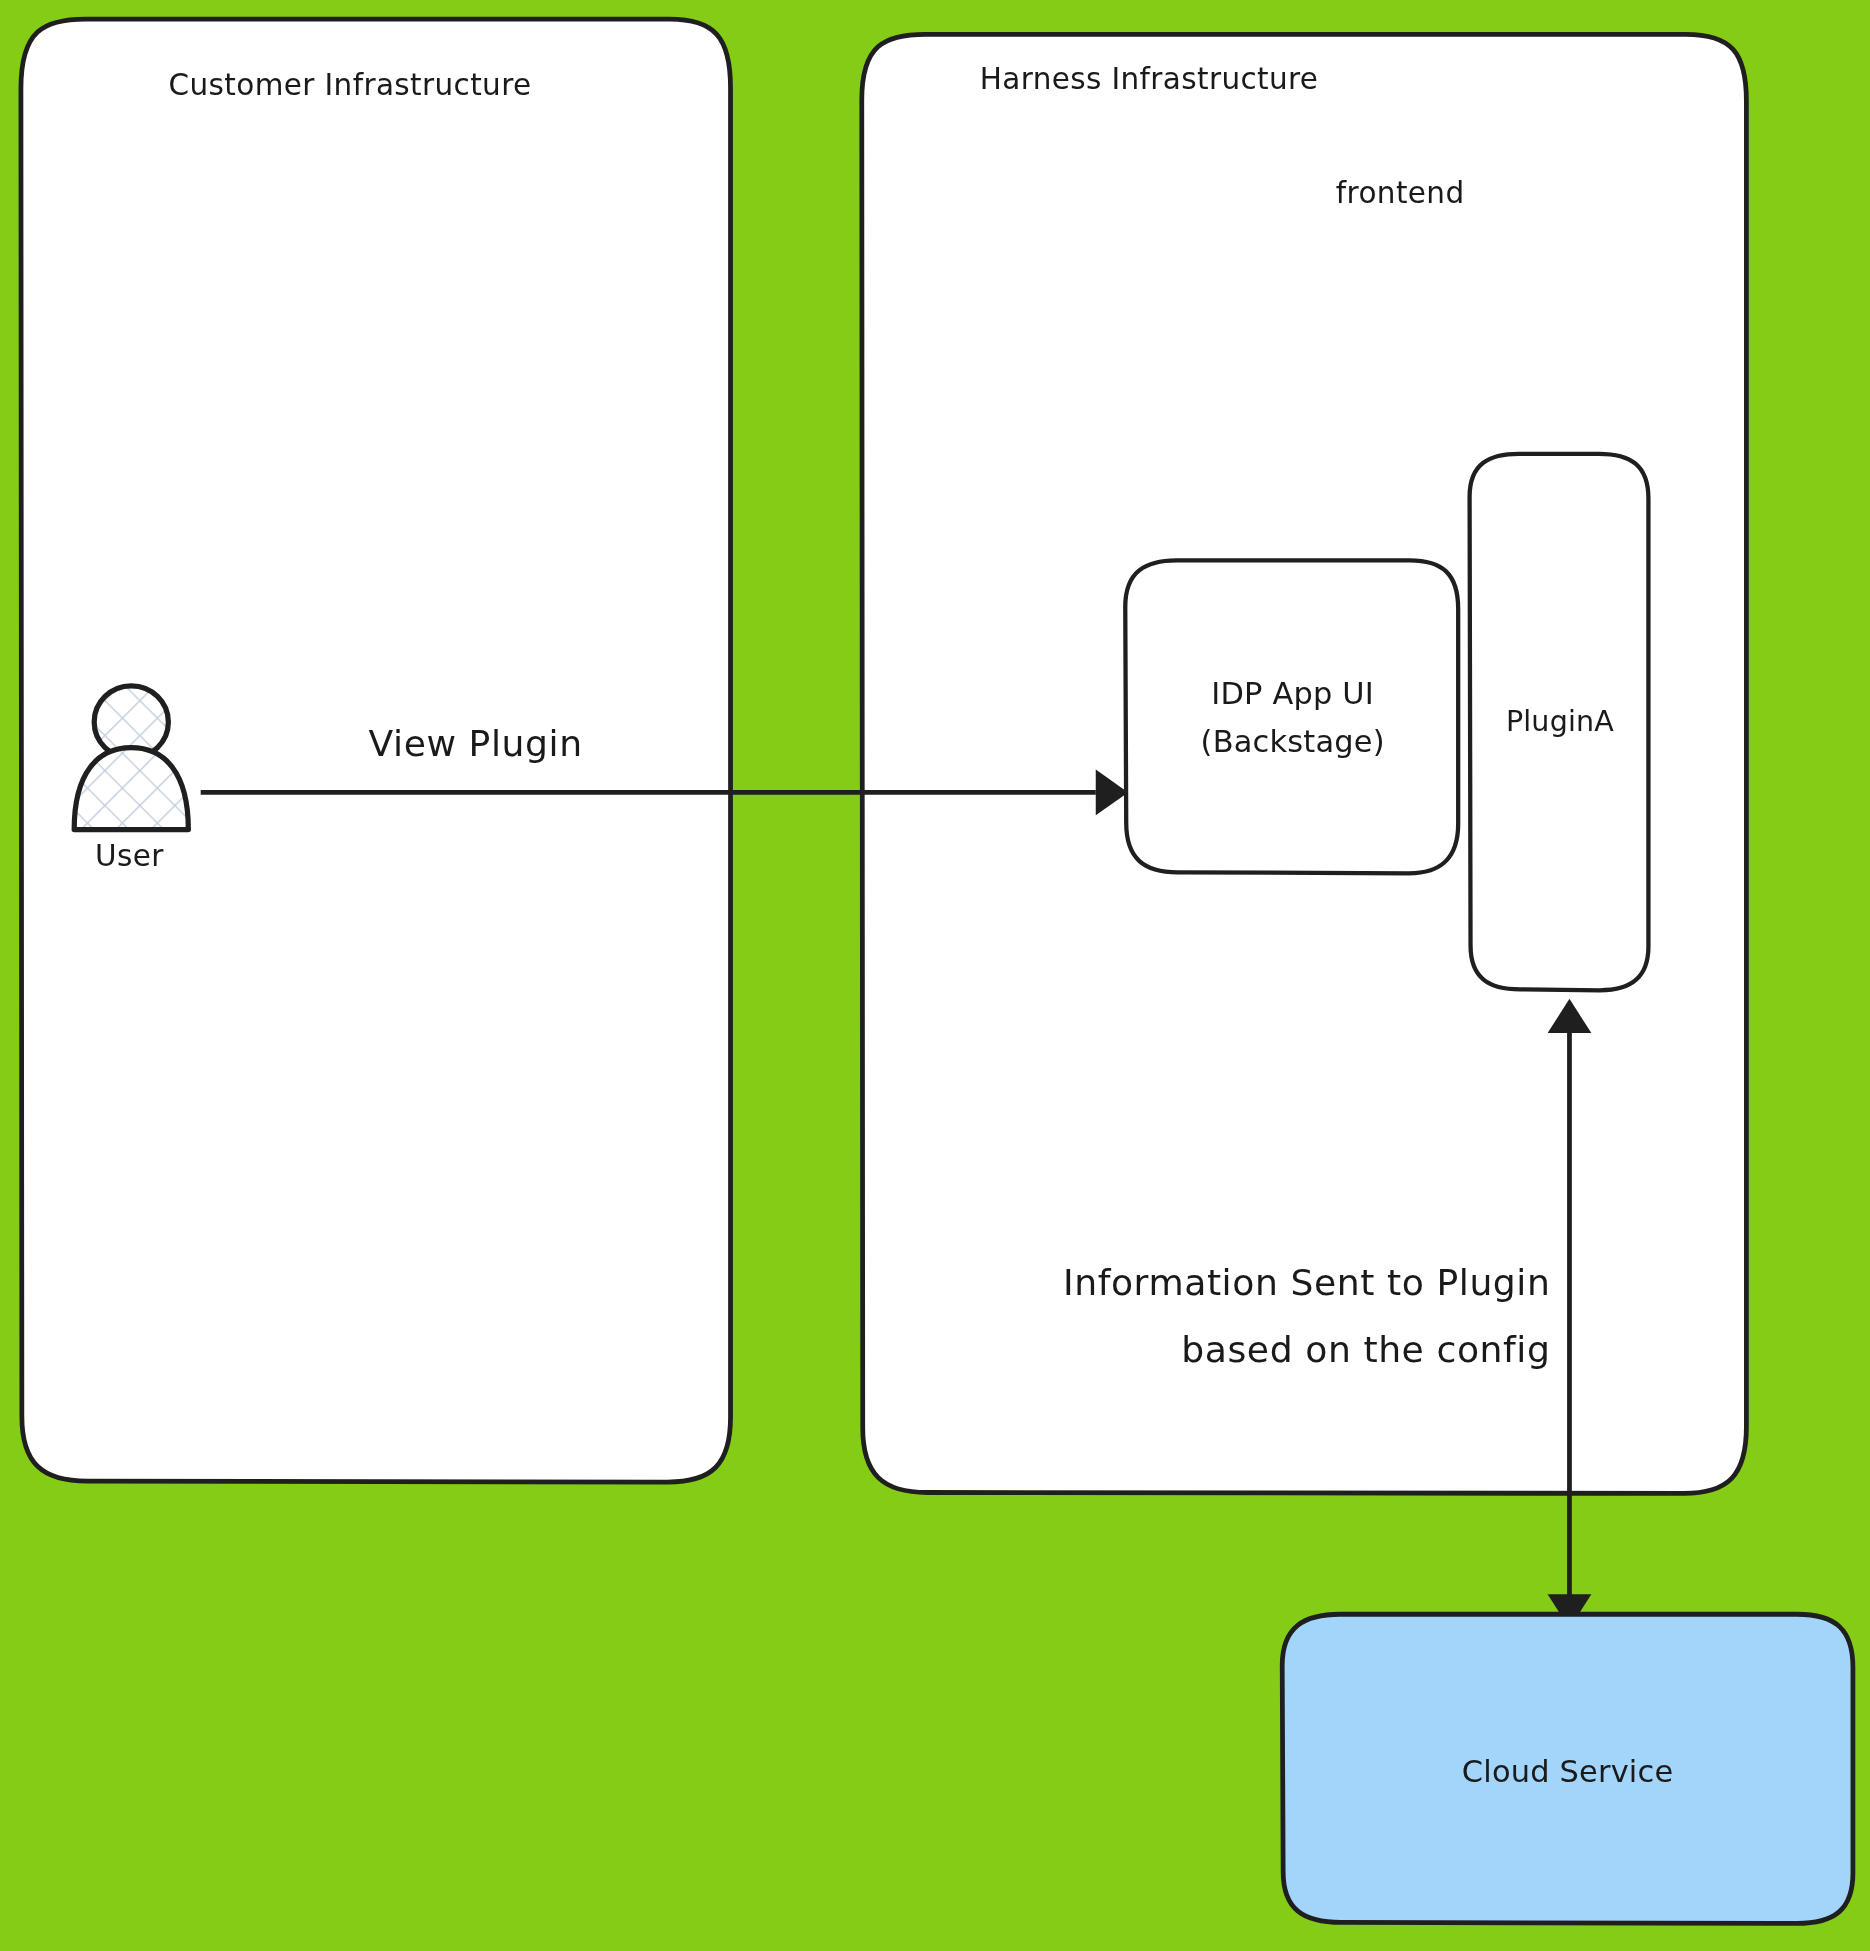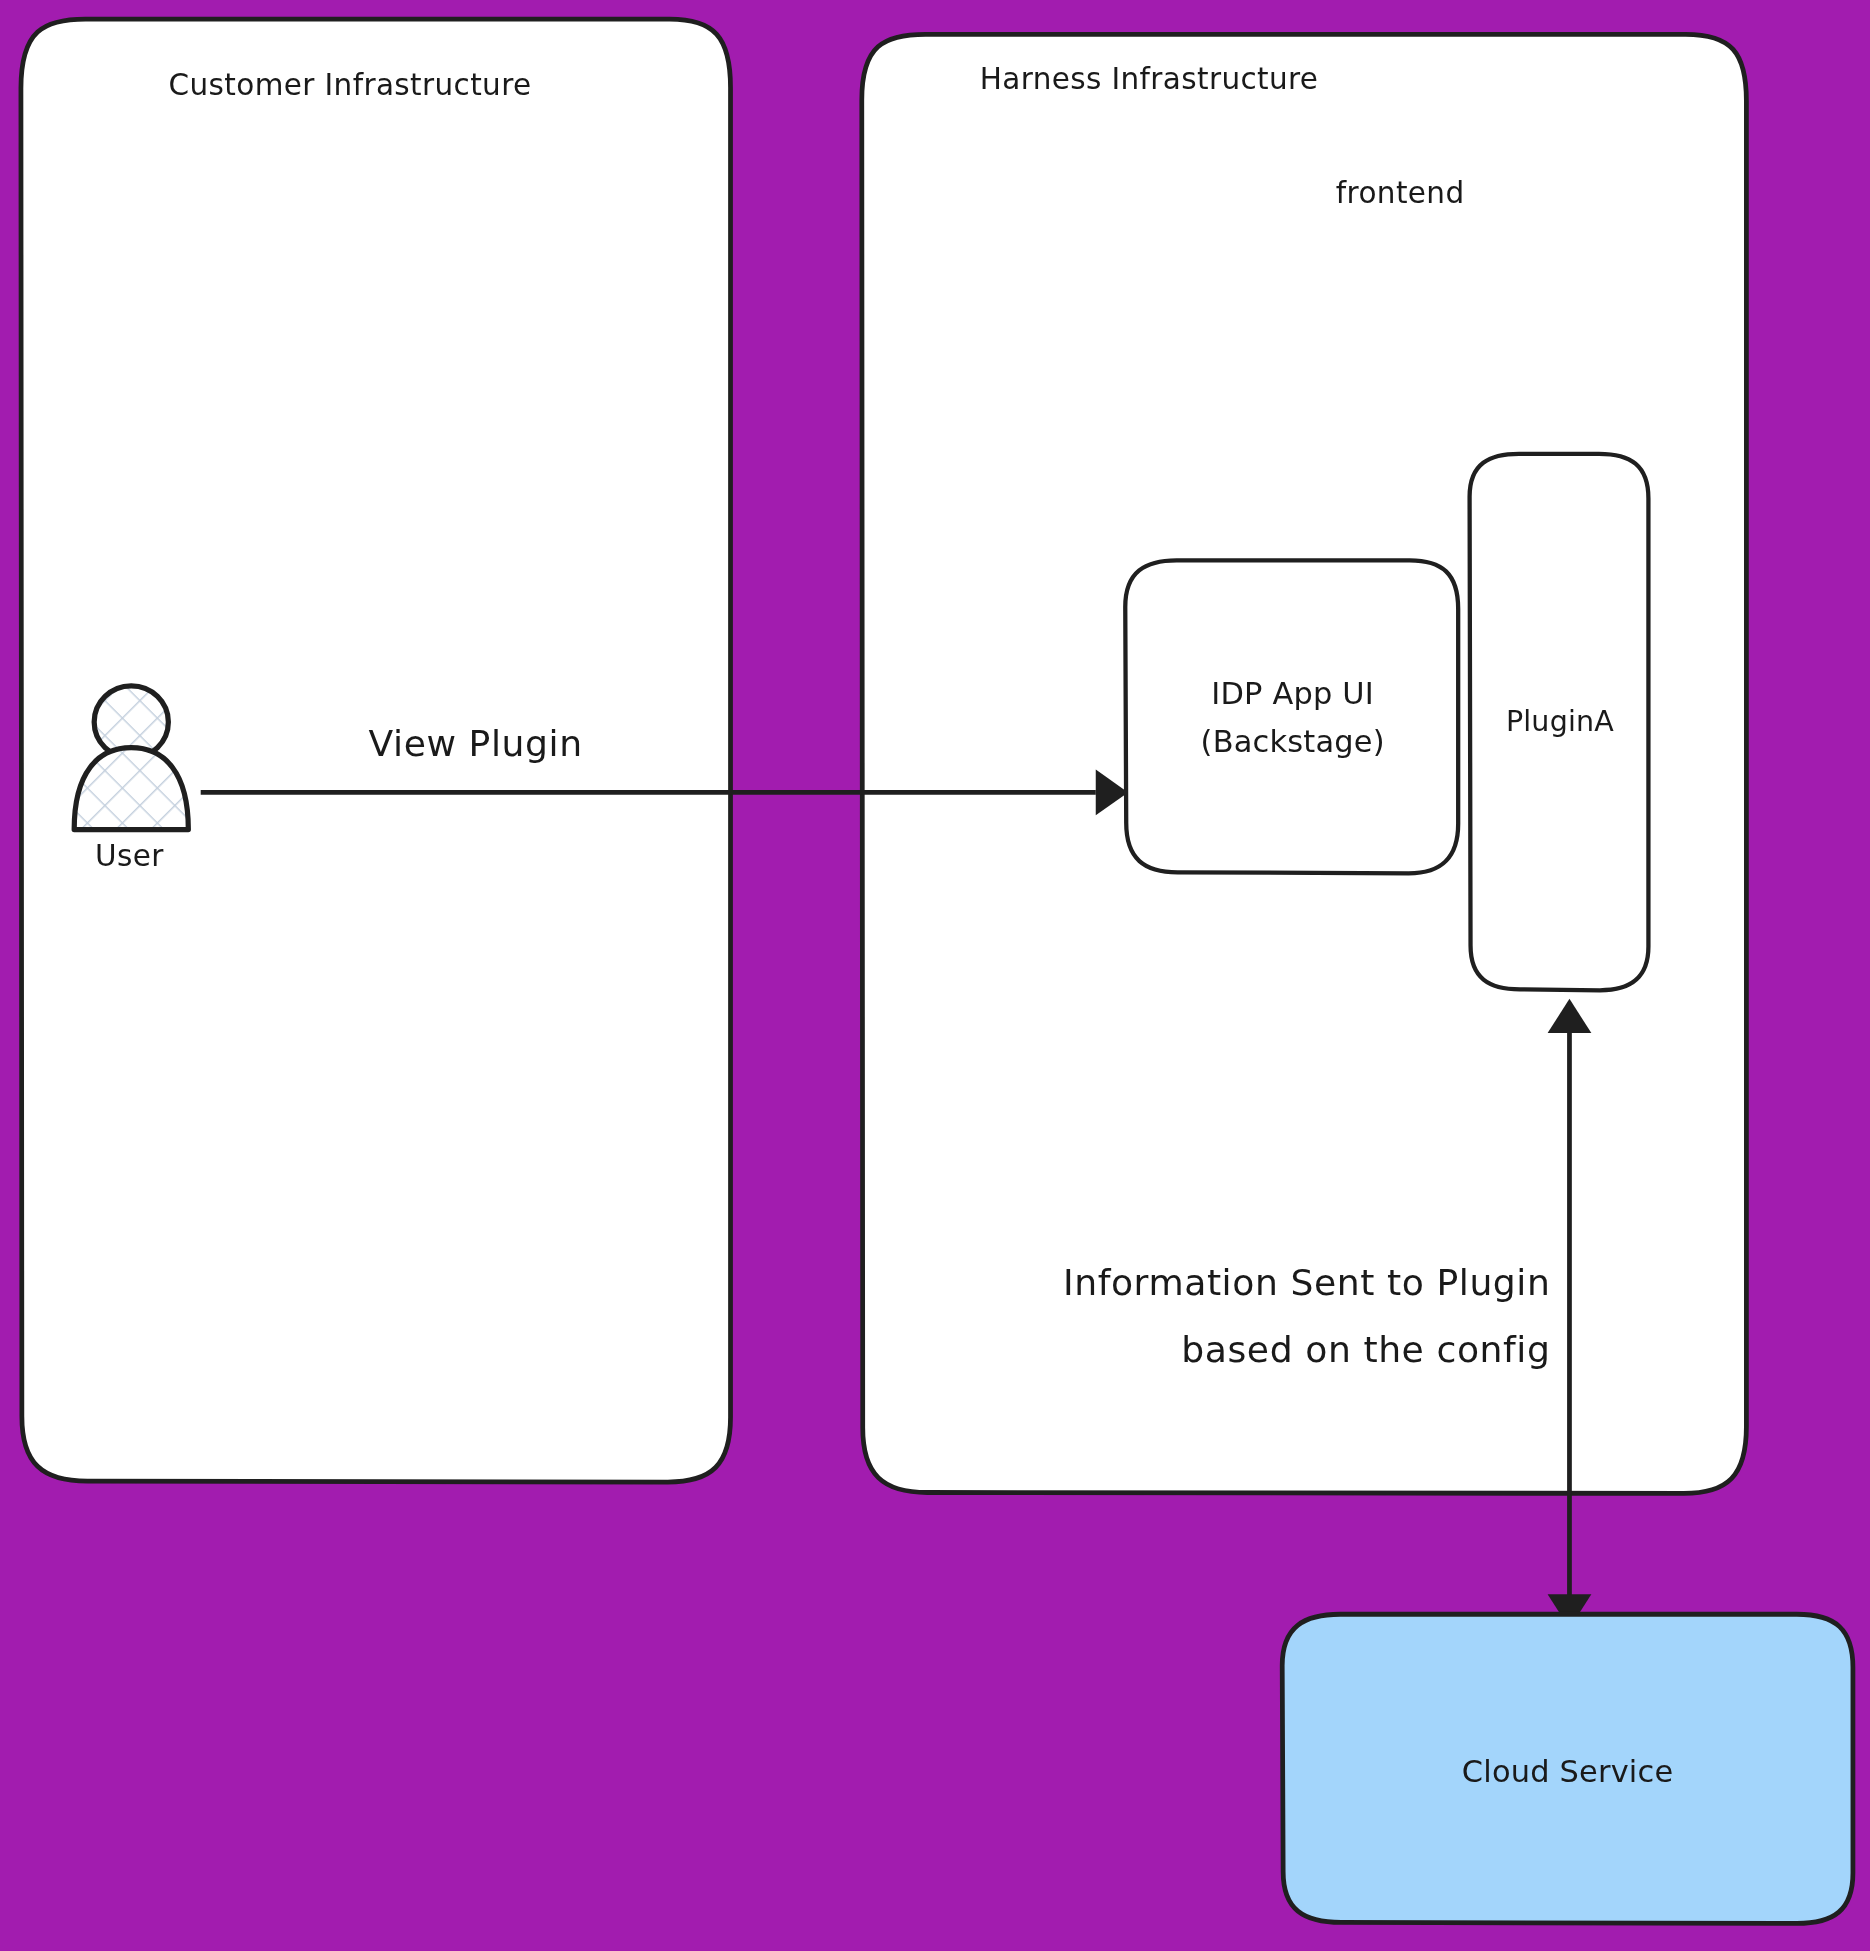--- a/index.html
+++ b/index.html
@@ -7,21 +7,21 @@
     padding: 0;
     background: #ffffff;
   }
   body {
     font-family: "DejaVu Sans", sans-serif;
   }
   #diagram-root {
     position: relative;
     width: 1871px;
     height: 1952px;
-    background: #a21caf;
+    background: #84cc16;
     overflow: hidden;
   }
   svg.diagram-canvas {
     position: absolute;
     left: 0;
     top: 0;
     width: 1871px;
     height: 1952px;
     display: block;
   }

